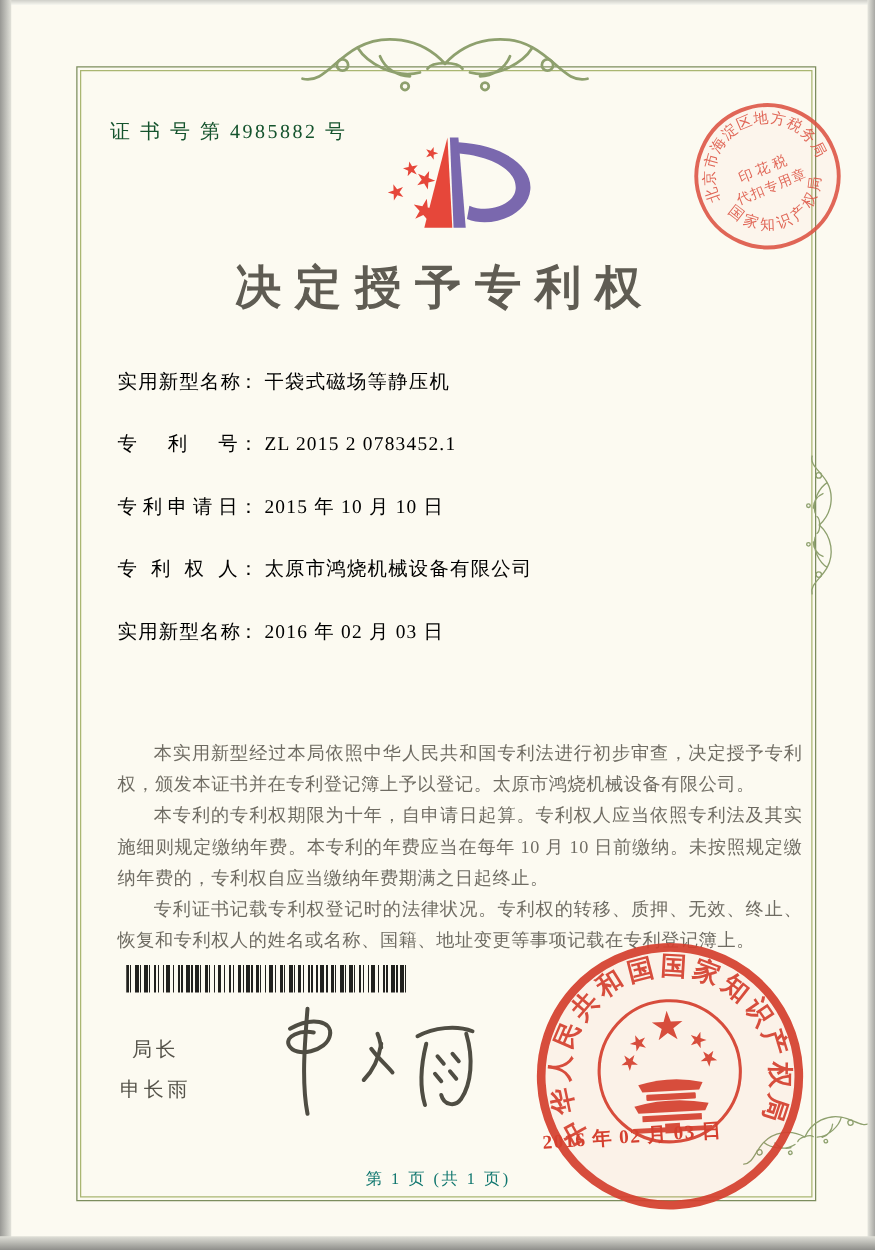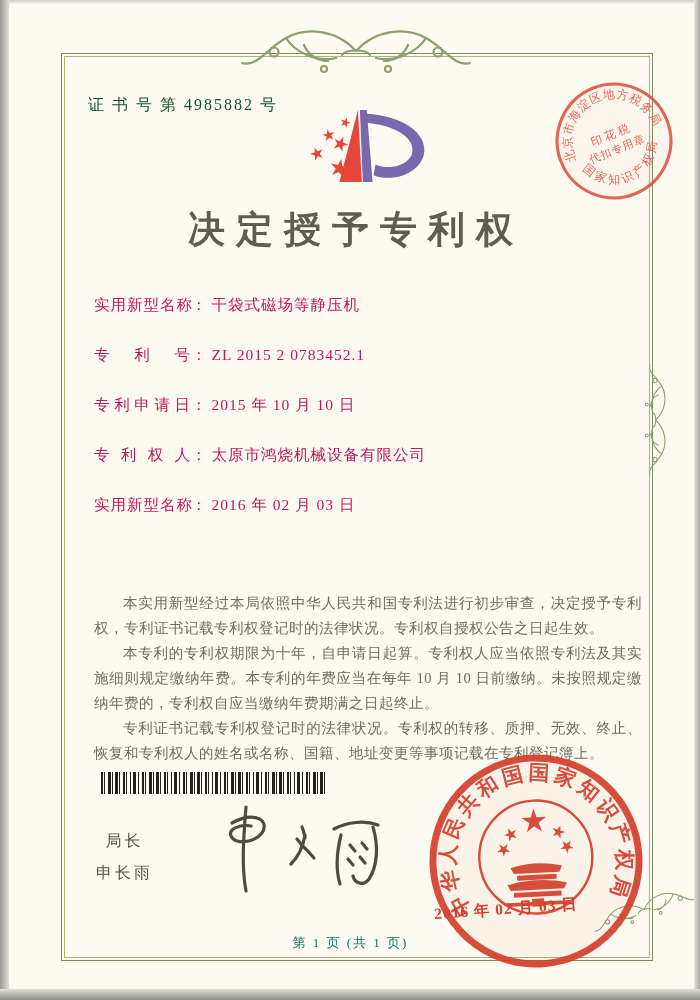--- a/index.html
+++ b/index.html
@@ -21,21 +21,21 @@
   .flourish { position:absolute; pointer-events:none; }
 
   .cert-no { position:absolute; left:82px; top:92px; font-size:16px; letter-spacing:2px; color:#14532d; }
 
   .logo { position:absolute; left:272px; top:98px; width:156px; height:92px; }
 
   .title { position:absolute; left:0; top:202px; width:100%; text-align:center; font-size:37px; font-weight:700;
            letter-spacing:11px; color:#5f5c53; text-indent:11px; }
 
   .fields { position:absolute; left:88px; top:292px; width:520px; }
-  .frow { height:50px; font-size:15.5px; color:#be185d; letter-spacing:1px; white-space:nowrap; }
+  .frow { height:50px; font-size:15.5px; color:#000000; letter-spacing:1px; white-space:nowrap; }
   .flabel { display:inline-block; width:97px; text-align:justify; text-align-last:justify; vertical-align:bottom; }
   .fcolon { display:inline-block; margin-right:4px; }
 
   .paras { position:absolute; left:88px; top:588px; width:548px; font-size:14.5px; line-height:25px;
            color:#6f6c63; text-align:justify; letter-spacing:0.5px; }
   .paras p { text-indent:2em; }
 
   .barcode { position:absolute; left:95px; top:769px; width:226px; height:22px;
     background:repeating-linear-gradient(90deg,
       #21211e 0 2px,  #fcfaf1 2px 3px,  #21211e 3px 4px,  #fcfaf1 4px 7px,
@@ -119,21 +119,21 @@
     </div>
     <div class="frow">
       <span class="flabel">专利权人</span><span class="fcolon">：</span><span>太原市鸿烧机械设备有限公司</span>
     </div>
     <div class="frow">
       <span class="flabel">实用新型名称</span><span class="fcolon">：</span><span>2016 年 02 月 03 日</span>
     </div>
   </div>
 
   <div class="paras">
-    <p>本实用新型经过本局依照中华人民共和国专利法进行初步审查，决定授予专利权，专利证书记载专利权登记时的法律状况。专利权自授权公告之日起生效。</p>
+    <p>本实用新型经过本局依照中华人民共和国专利法进行初步审查，决定授予专利权，颁发本证书并在专利登记簿上予以登记。太原市鸿烧机械设备有限公司。</p>
     <p>本专利的专利权期限为十年，自申请日起算。专利权人应当依照专利法及其实施细则规定缴纳年费。本专利的年费应当在每年 10 月 10 日前缴纳。未按照规定缴纳年费的，专利权自应当缴纳年费期满之日起终止。</p>
     <p>专利证书记载专利权登记时的法律状况。专利权的转移、质押、无效、终止、恢复和专利权人的姓名或名称、国籍、地址变更等事项记载在专利登记簿上。</p>
   </div>
 
   <div class="barcode"></div>
 
   <div class="signer">
     <div>局长</div>
     <div>申长雨</div>
   </div>

